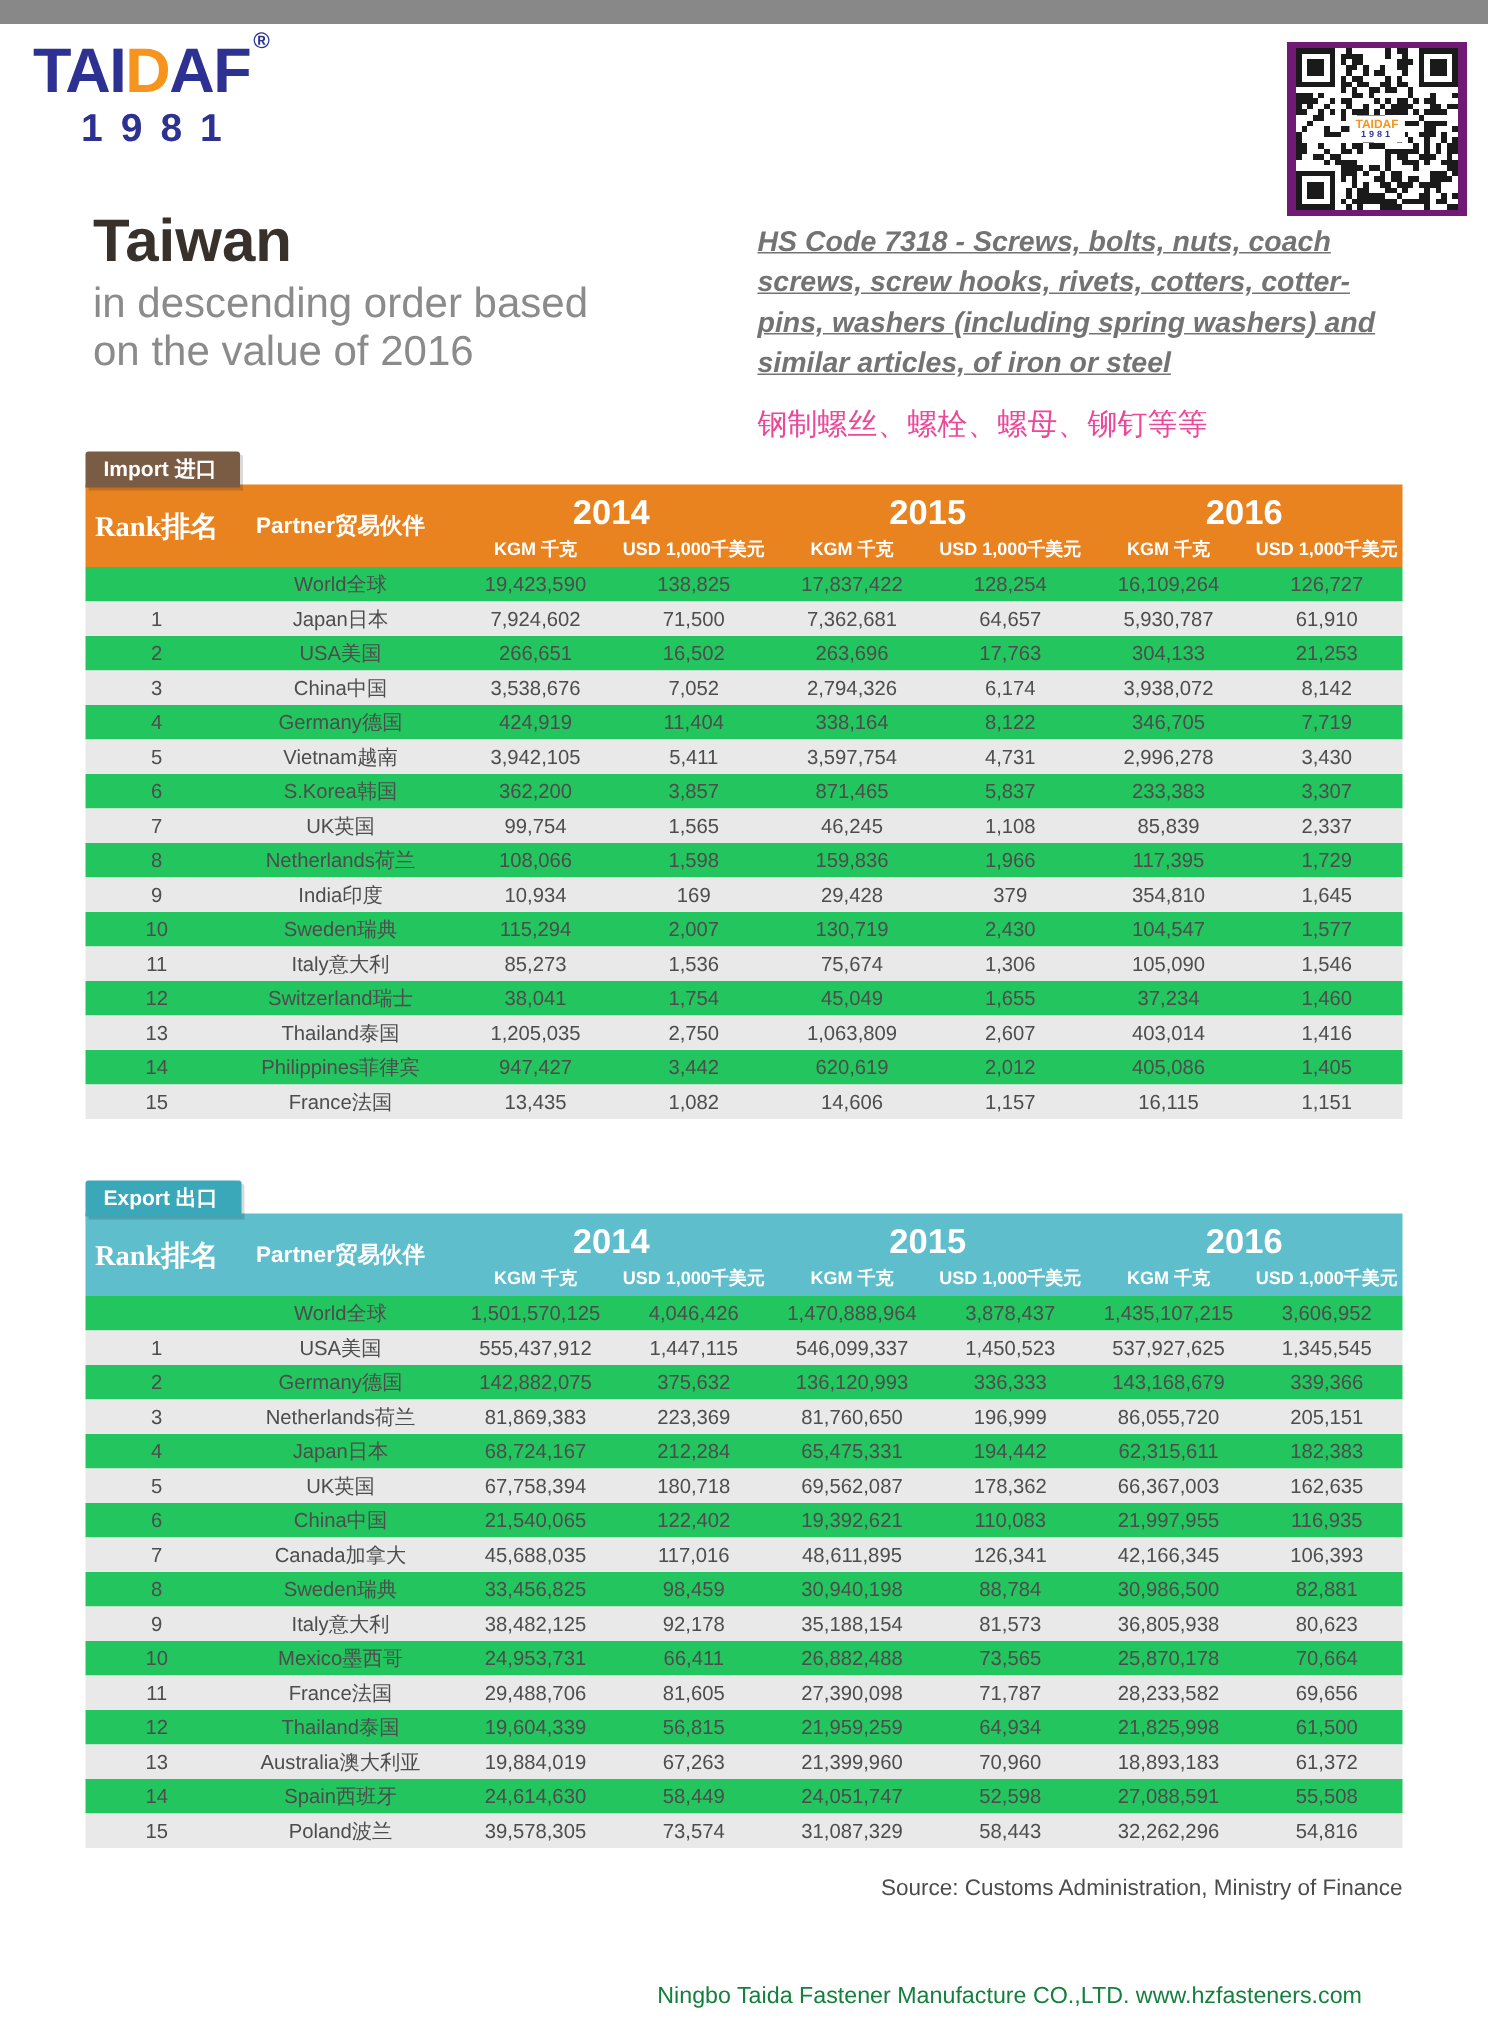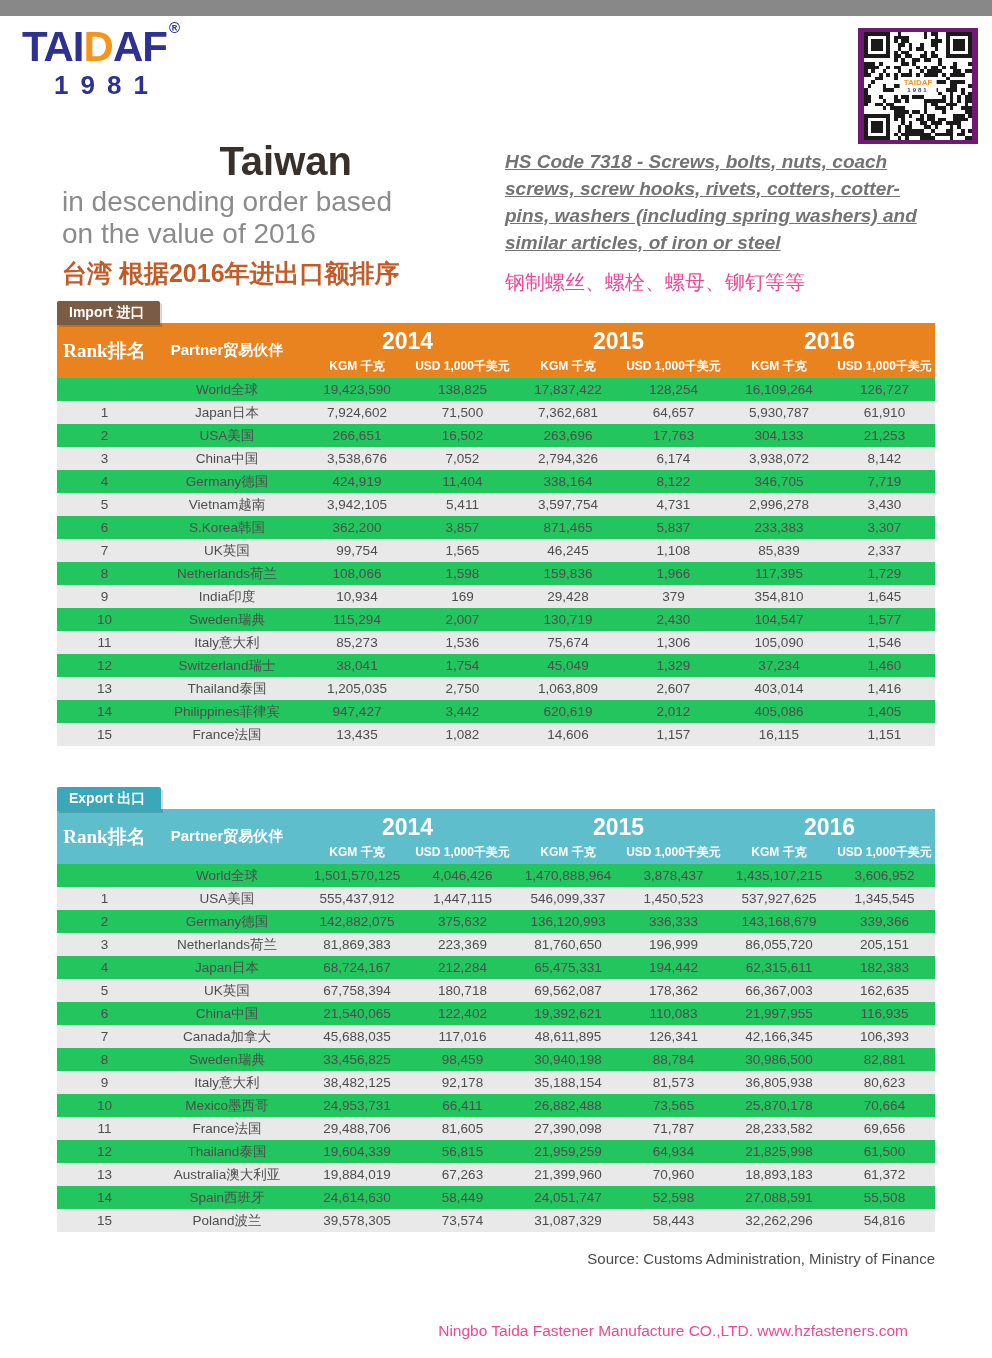--- a/index.html
+++ b/index.html
@@ -16,21 +16,21 @@
   
   .qr-box { position:absolute; left:858px; top:12px; width:120px; height:116px; background:#701a75; padding:4px; }
   .qr-box svg { width:100%; height:100%; display:block; }
   .qr-logo { position:absolute; left:50%; top:50%; transform:translate(-50%,-50%); background:#fff; border-radius:3px; padding:2px 4px; text-align:center; line-height:1; }
   .qr-logo .l1 { font-size:8px; font-weight:800; color:#2d3192; }
   .qr-logo .l1 b { color:#f7941d; }
   .qr-logo .l2 { font-size:6px; font-weight:700; color:#2d3192; letter-spacing:2px; }
 
   
   .title-block { position:absolute; left:62px; top:124px; width:432px; }
-  .title-main { font-size:40px; font-weight:800; color:#38302b; width:290px; text-align:right; line-height:1.05; }
+  .title-main { font-size:40px; font-weight:800; color:#38302b; width:290px; text-align:left; line-height:1.05; }
   .title-sub { font-size:28px; font-weight:400; color:#8b8b8b; line-height:1.13; margin-top:4px; }
   .title-cn { font-size:25px; font-weight:700; color:#c25b28; margin-top:8px; }
 
   
   .hs-block { position:absolute; left:505px; top:133px; width:436px; }
   .hs-en { font-size:19px; font-weight:700; font-style:italic; color:#737373; line-height:1.42;text-decoration:underline; }
   .hs-cn { font-size:20px; font-weight:400; color:#ec4899; margin-top:12px; }
 
   
   .tsection { position:absolute; left:57px; width:878px; }
@@ -48,21 +48,21 @@
   .h-year.y1 { grid-column:3 / span 2; }
   .h-year.y2 { grid-column:5 / span 2; }
   .h-year.y3 { grid-column:7 / span 2; }
   .h-sub { grid-row:2; display:flex; align-items:center; justify-content:center; font-size:12px; font-weight:700; }
 
   .tbody .trow { display:grid; grid-template-columns:95px 150px 110px 101px 110px 101px 110px 101px; height:23px; background:#22c55e; }
   .tbody .trow.alt { background:#e9e9e9; }
   .tbody .tcell { display:flex; align-items:center; justify-content:center; font-size:13.5px; color:#4d4d4d; white-space:nowrap; }
 
   .source-note { position:absolute; left:57px; top:1234px; width:878px; text-align:right; font-size:15px; color:#4c4c4c; }
-  .footer-line { position:absolute; left:0; top:1306px; width:908px; text-align:right; font-size:15.5px; color:#ec4899; }
+  .footer-line { position:absolute; left:0; top:1306px; width:908px; text-align:right; font-size:15.5px; color:#15803d; }
   .bottom-bar { position:absolute; left:0; bottom:0; width:100%; height:9px; background:#e4e6e6; }
 </style>
 </head>
 <body>
 
 <div class="page">
 
   <div class="logo">
     <div class="logo-brand"><span>TAI</span><span class="accent">D</span><span>AF</span><span class="logo-reg">®</span></div>
     <div class="logo-year">1981</div>
@@ -387,21 +387,20 @@
       <div class="l2">1981</div>
     </div>
   </div>
 
   <div class="title-block">
     <div class="title-main">Taiwan</div>
     <div class="title-sub">
       <div>in descending order based</div>
       <div>on the value of 2016</div>
     </div>
-    <div class="title-cn">台湾 根据2016年进出口额排序</div>
   </div>
 
   <div class="hs-block">
     <div class="hs-en">HS Code 7318 - Screws, bolts, nuts, coach screws, screw hooks, rivets, cotters, cotter-pins, washers (including spring washers) and similar articles, of iron or steel</div>
     <div class="hs-cn">钢制螺丝、螺栓、螺母、铆钉等等</div>
   </div>
 
   <div class="tsection import">
     <div class="ttab">Import 进口</div>
     <div class="thead">
@@ -537,21 +536,21 @@
           <div class="tcell">1,306</div>
           <div class="tcell">105,090</div>
           <div class="tcell">1,546</div>
         </div>
         <div class="trow">
           <div class="tcell">12</div>
           <div class="tcell">Switzerland瑞士</div>
           <div class="tcell">38,041</div>
           <div class="tcell">1,754</div>
           <div class="tcell">45,049</div>
-          <div class="tcell">1,329</div>
+          <div class="tcell">1,655</div>
           <div class="tcell">37,234</div>
           <div class="tcell">1,460</div>
         </div>
         <div class="trow alt">
           <div class="tcell">13</div>
           <div class="tcell">Thailand泰国</div>
           <div class="tcell">1,205,035</div>
           <div class="tcell">2,750</div>
           <div class="tcell">1,063,809</div>
           <div class="tcell">2,607</div>

